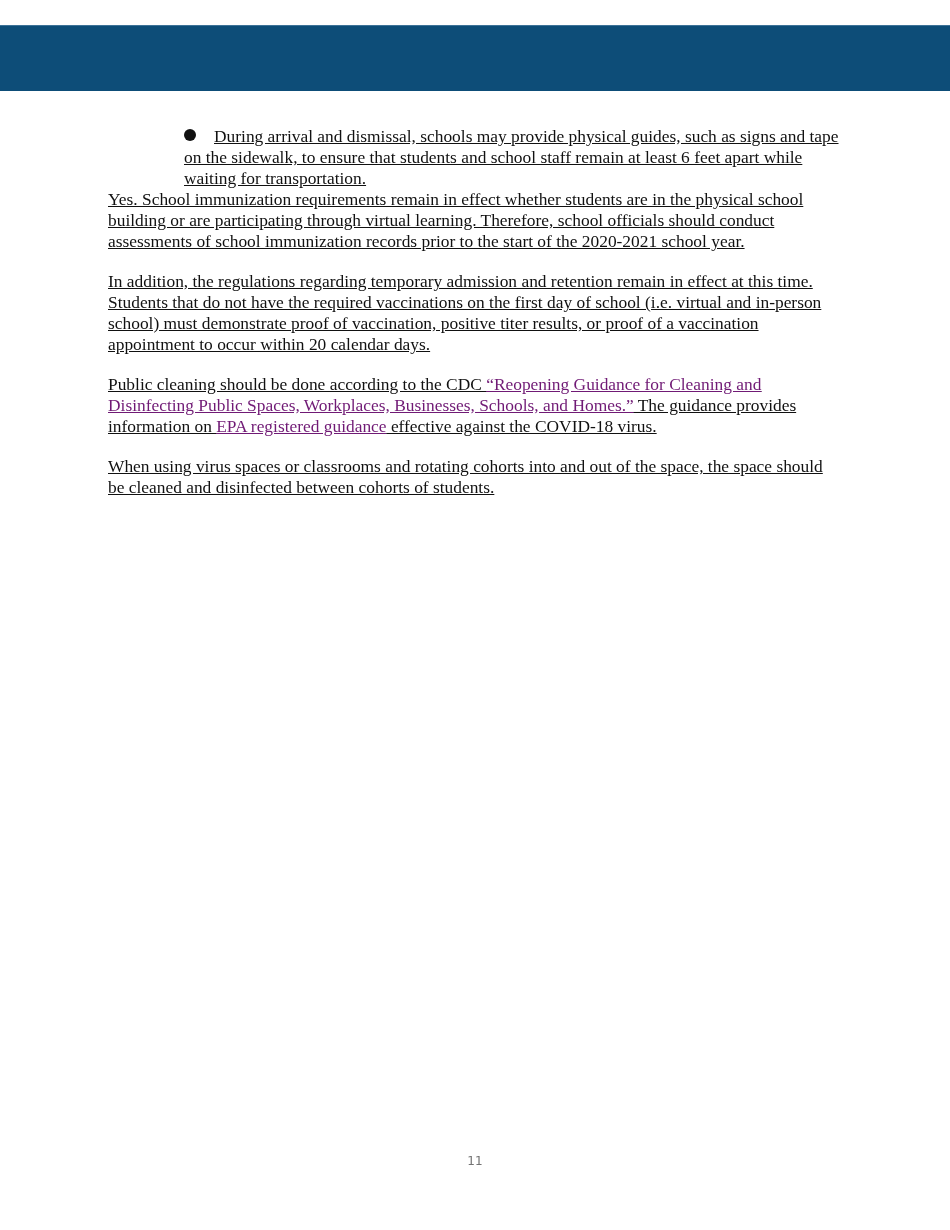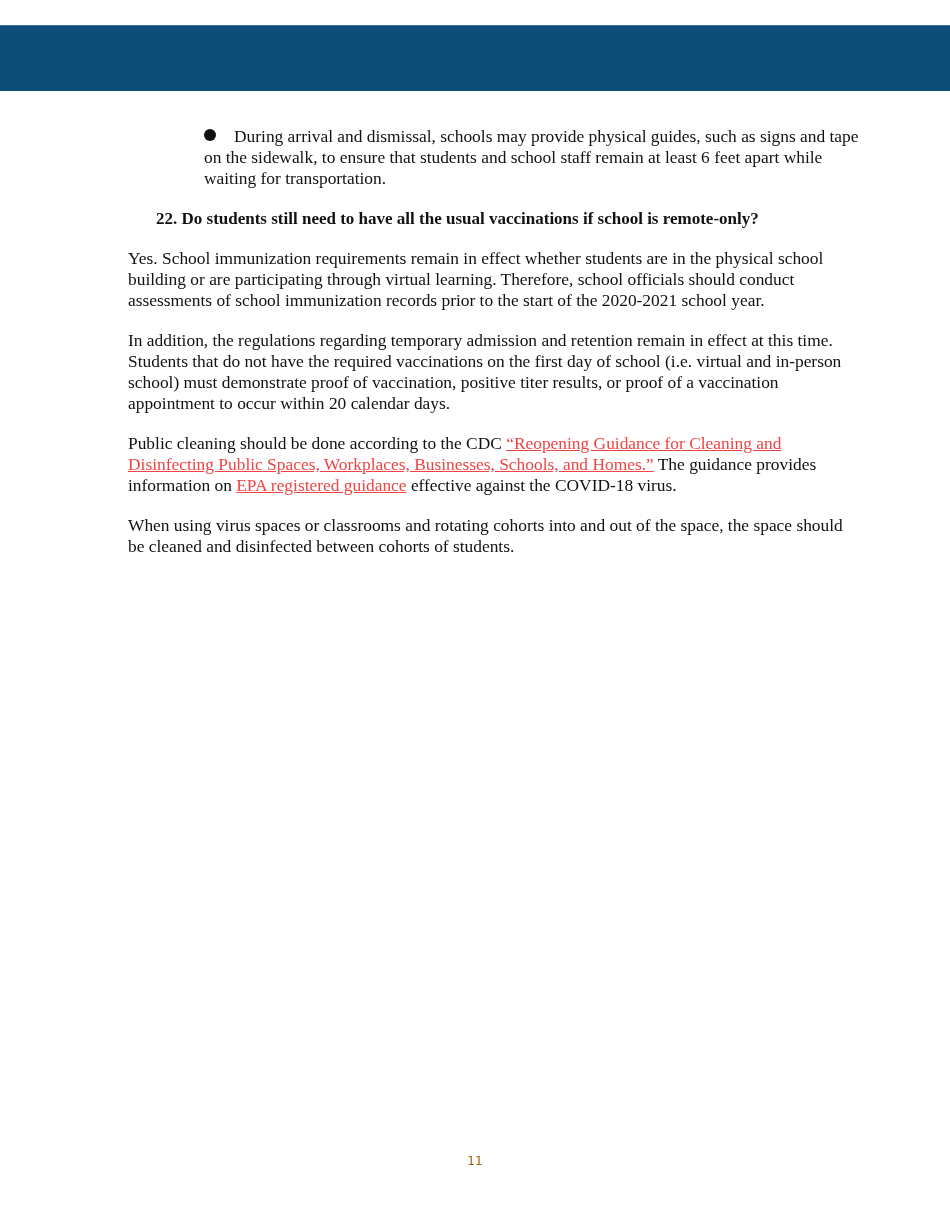--- a/index.html
+++ b/index.html
@@ -19,26 +19,27 @@
       position: absolute;
       left: 0;
       top: 25px;
       width: 950px;
       height: 65px;
       background: #0d4d78;
       border-top: 1px solid #3d7297;
     }
     .content {
       position: absolute;
-      left: 128px;
+      left: 108px;
       top: 126px;
       width: 730px;
       font-family: "Liberation Serif", "DejaVu Serif", serif;
       font-size: 17.4px;
       line-height: 21px;
+      text-decoration: underline;
     }
     .bullet-row {
       position: relative;
       margin-left: 76px;
       padding-left: 0;
       width: 660px;
     }
     .bullet-row .dot {
       display: inline-block;
       width: 12px;
@@ -50,46 +51,45 @@
     }
     .heading {
       font-weight: bold;
       margin: 19px 0 19px 28px;
       font-size: 17px;
     }
     p {
       margin: 0 0 19px 0;
     }
     a {
-      color: #ef4444;
+      color: #701a75;
       text-decoration: underline;
     }
     .page-number {
       position: absolute;
       left: 0;
       width: 950px;
       top: 1154px;
       text-align: center;
       font-family: "DejaVu Sans", "Liberation Sans", sans-serif;
       font-size: 12px;
-      color: #a16207;
+      color: #737373;
     }
   </style>
 </head>
 <body>
 
 <div class="banner"></div>
 
 <div class="content">
 
   <div class="bullet-row">
     <span class="dot"></span><span>During arrival and dismissal, schools may provide physical guides, such as signs and tape on the sidewalk, to ensure that students and school staff remain at least 6 feet apart while waiting for transportation.</span>
   </div>
 
-  <div class="heading">22. Do students still need to have all the usual vaccinations if school is remote-only?</div>
 
   <p>Yes. School immunization requirements remain in effect whether students are in the physical school building or are participating through virtual learning. Therefore, school officials should conduct assessments of school immunization records prior to the start of the 2020-2021 school year.</p>
 
   <p>In addition, the regulations regarding temporary admission and retention remain in effect at this time. Students that do not have the required vaccinations on the first day of school (i.e. virtual and in-person school) must demonstrate proof of vaccination, positive titer results, or proof of a vaccination appointment to occur within 20 calendar days.</p>
 
 
   <p><span>Public cleaning should be done according to the CDC </span><a>“Reopening Guidance for Cleaning and Disinfecting Public Spaces, Workplaces, Businesses, Schools, and Homes.”</a><span> The guidance provides information on </span><a>EPA registered guidance</a><span> effective against the COVID-18 virus.</span></p>
 
   <p>When using virus spaces or classrooms and rotating cohorts into and out of the space, the space should be cleaned and disinfected between cohorts of students.</p>
 

